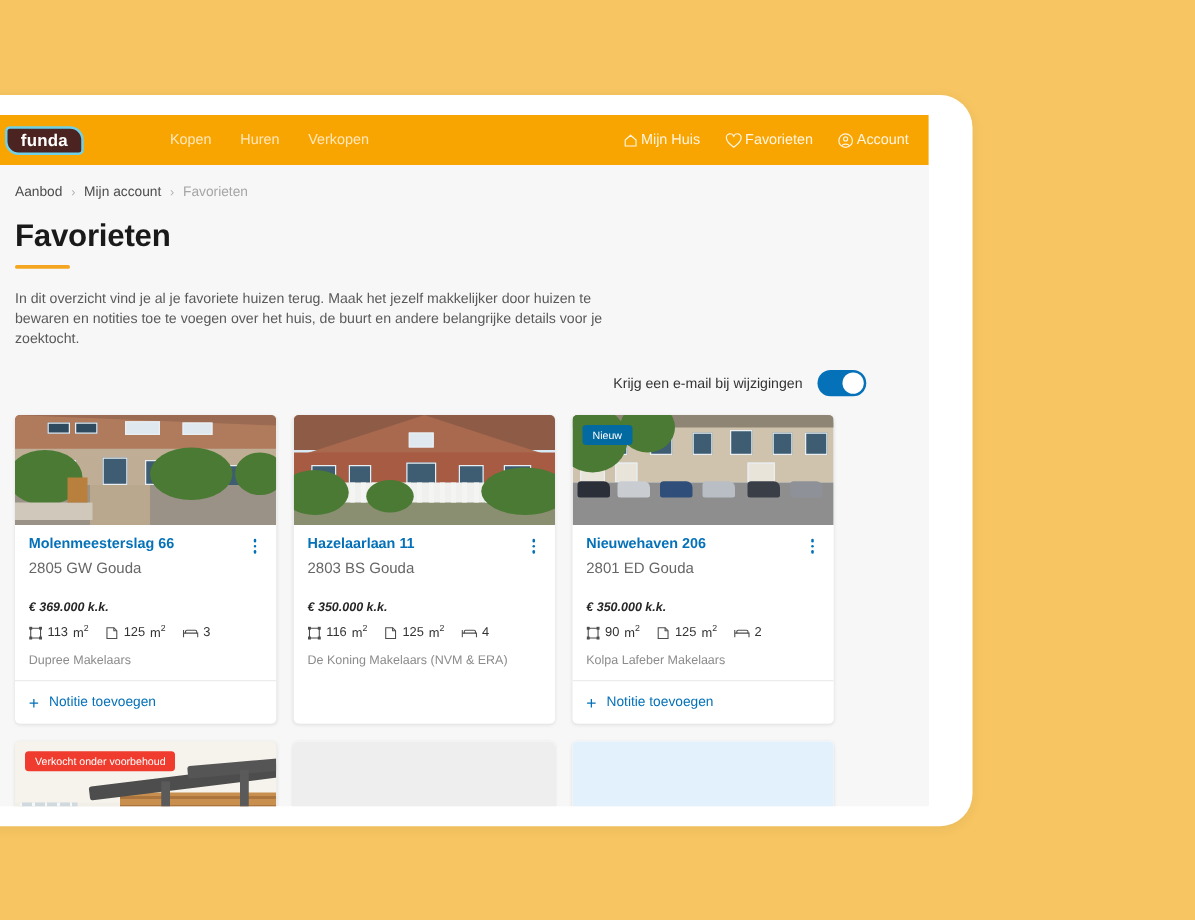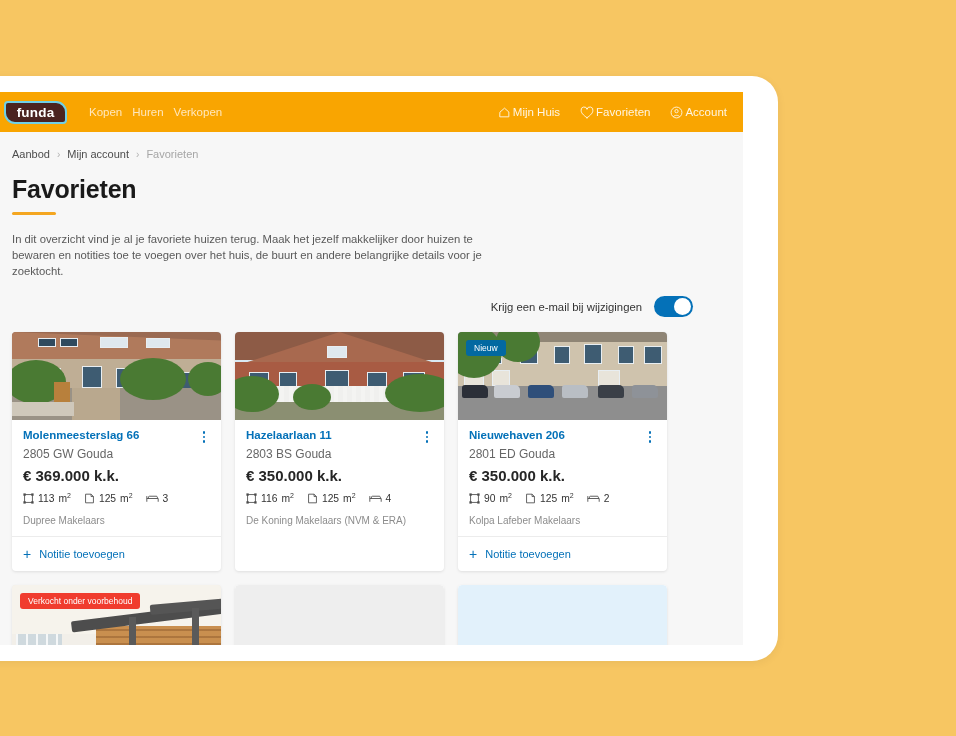--- a/index.html
+++ b/index.html
@@ -42,21 +42,21 @@
     border: 2px solid #6fd0e8;
     border-radius: 4px 11px 4px 11px;
     display: flex; align-items: center; justify-content: center;
     color: #fff;
     font-size: 13.5px;
     font-weight: bold;
     letter-spacing: .2px;
     margin-right: 22px;
     flex: 0 0 auto;
   }
-  .nav-left { display: flex; gap: 10px; }
+  .nav-left { display: flex; gap: 23px; margin-left: 47px; }
   .nav-left a {
     color: #ffe7bd; font-size: 11.5px; text-decoration: none;
   }
   .nav-right {
     position: absolute; right: 16px; top: 0; height: 40px;
     display: flex; align-items: center; gap: 20px;
   }
   .nav-right .nitem {
     display: flex; align-items: center; gap: 2px;
     color: #fff5e2; font-size: 11.5px;
@@ -143,21 +143,21 @@
   .caddr {
     font-size: 11.5px; font-weight: bold; color: #0471b8;
     text-decoration: none; line-height: 1.2;
   }
   .kebab {
     width: 12px; display: flex; flex-direction: column;
     align-items: center; gap: 2px; padding-top: 2px; cursor: pointer;
   }
   .kebab i { width: 2.5px; height: 2.5px; border-radius: 50%; background: #0471b8; display: block; }
   .cpost { font-size: 12px; color: #666; margin-top: 4px; }
-  .cprice { font-size: 15px; font-weight: bold; color: #262626; margin-top: 6px; }
+  .cprice { font-size: 10px; font-weight: bold; color: #262626; margin-top: 20px; font-style: italic; }
 
   .feats { display: flex; align-items: center; gap: 13px; margin-top: 8px; }
   .feat { display: flex; align-items: center; gap: 4px; font-size: 10.3px; color: #333; }
   .feat svg { display: block; }
   .feat sup { font-size: 7px; vertical-align: super; }
 
   .cagent { font-size: 10px; color: #8c8c8c; margin-top: 11px; }
 
   .cfoot {
     border-top: 1px solid #ececec;

